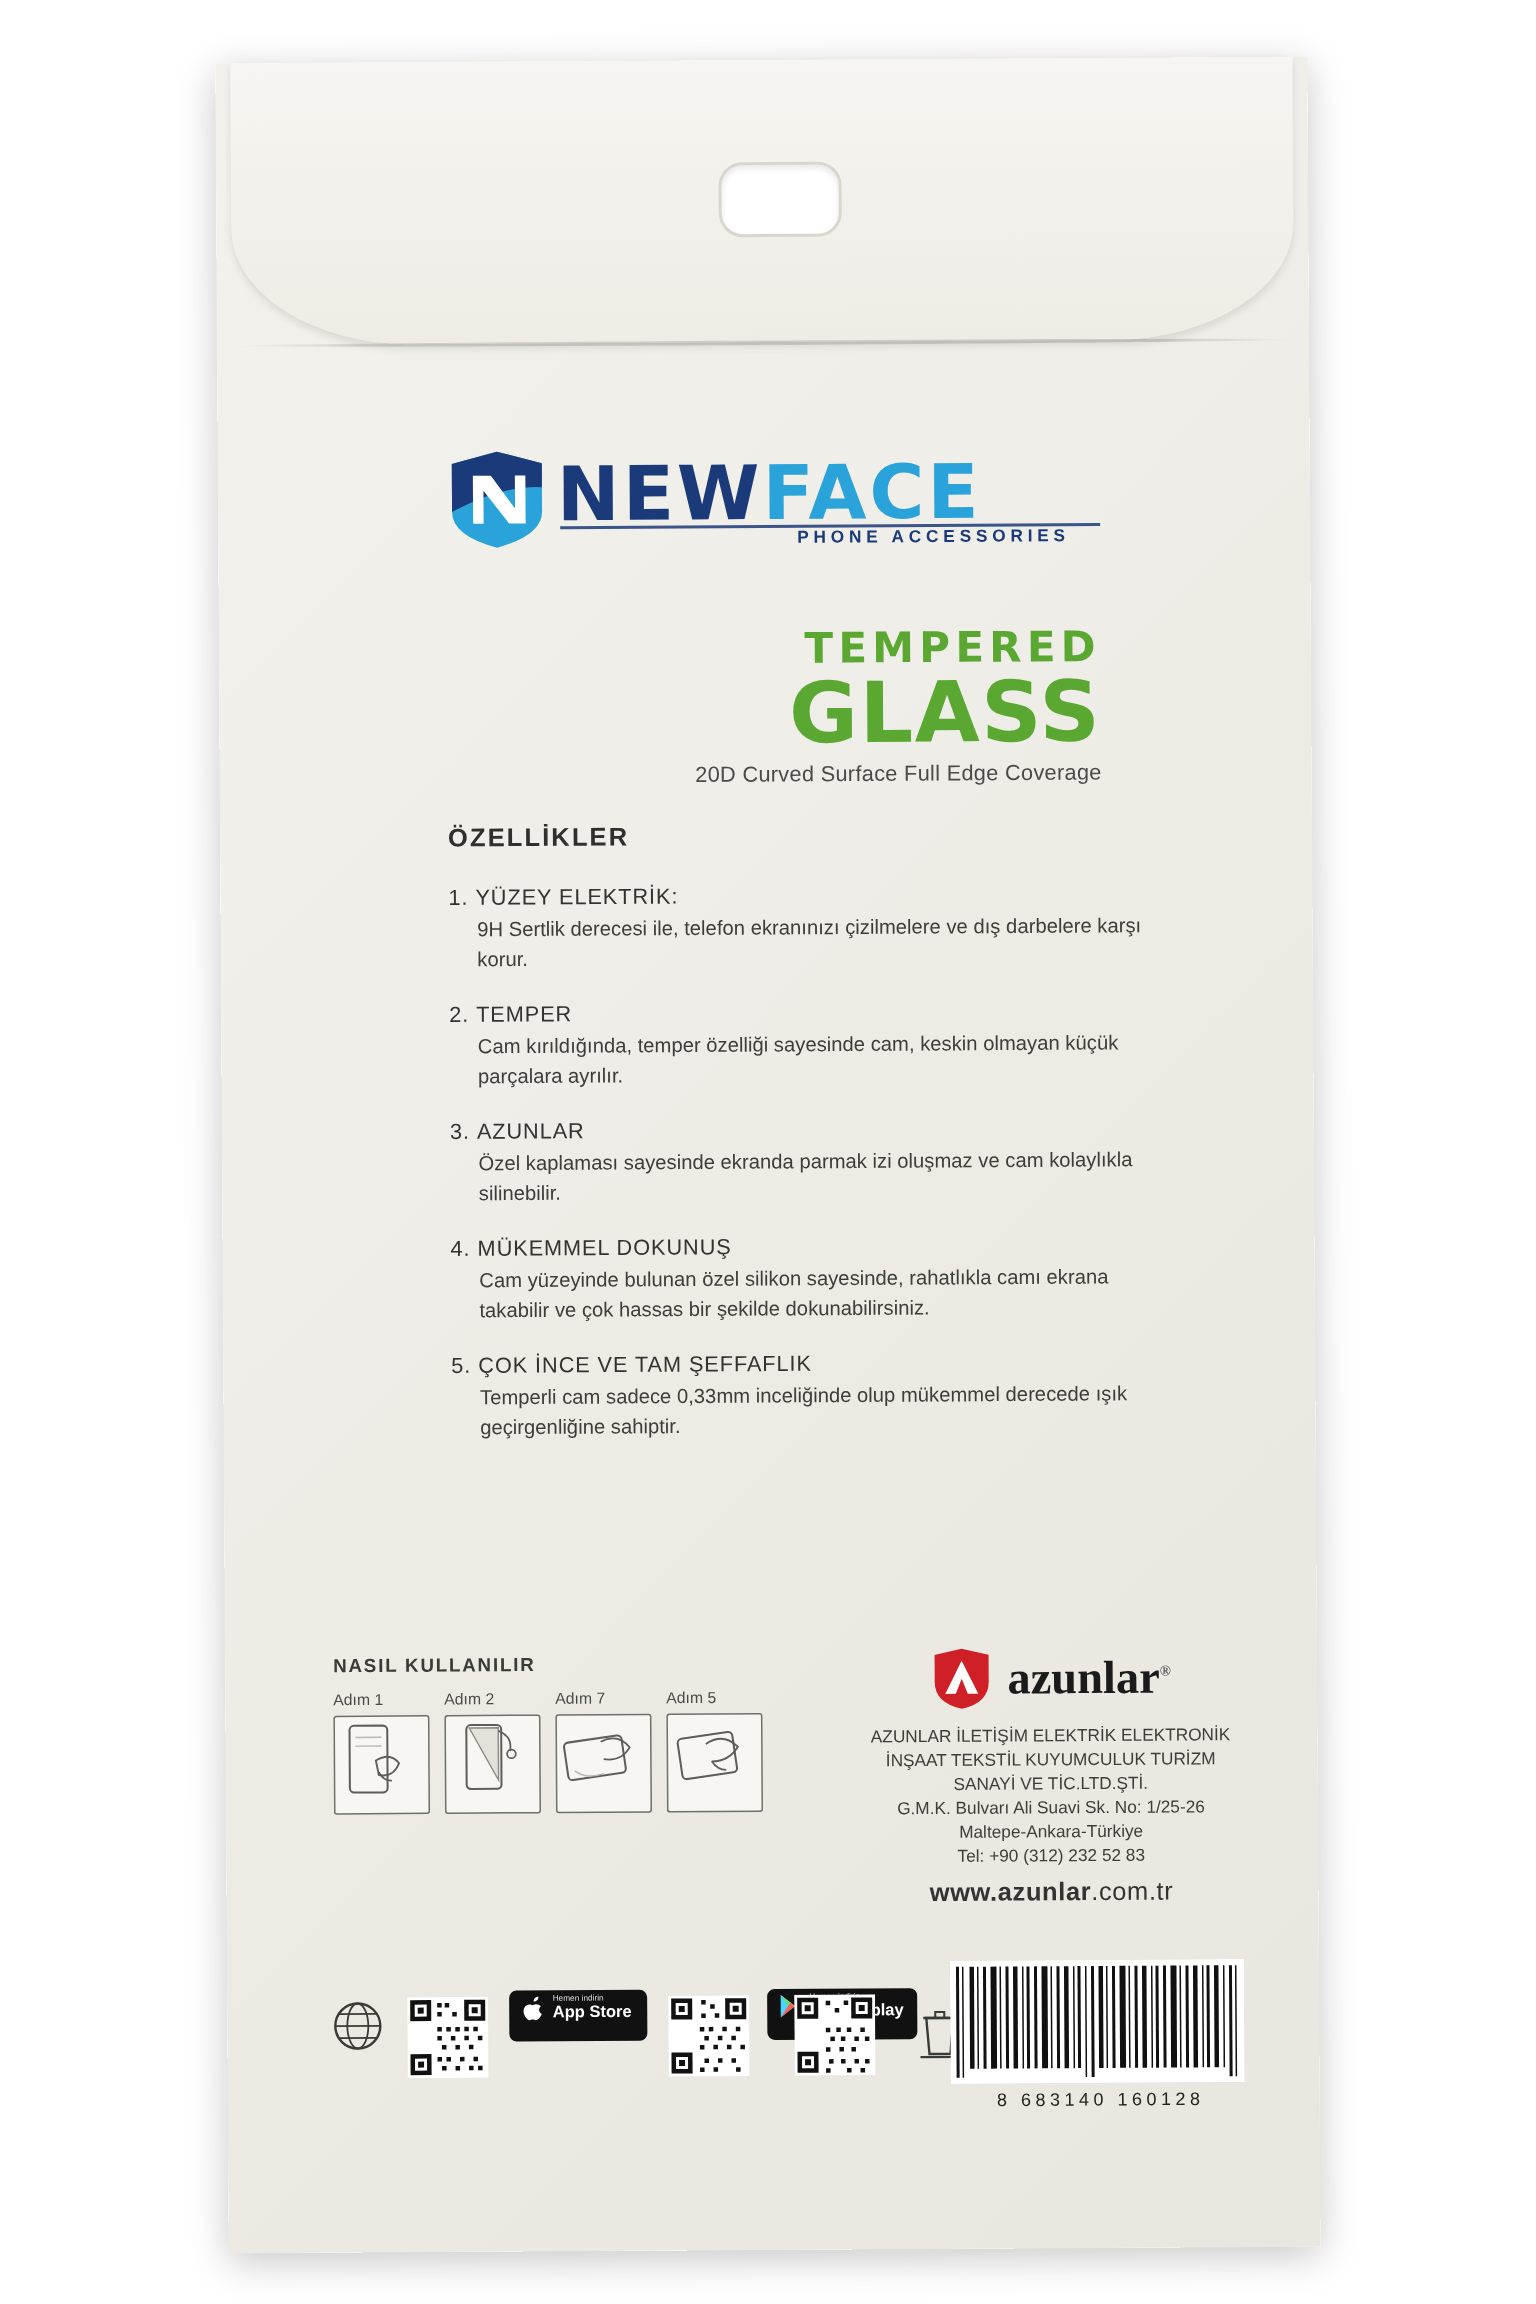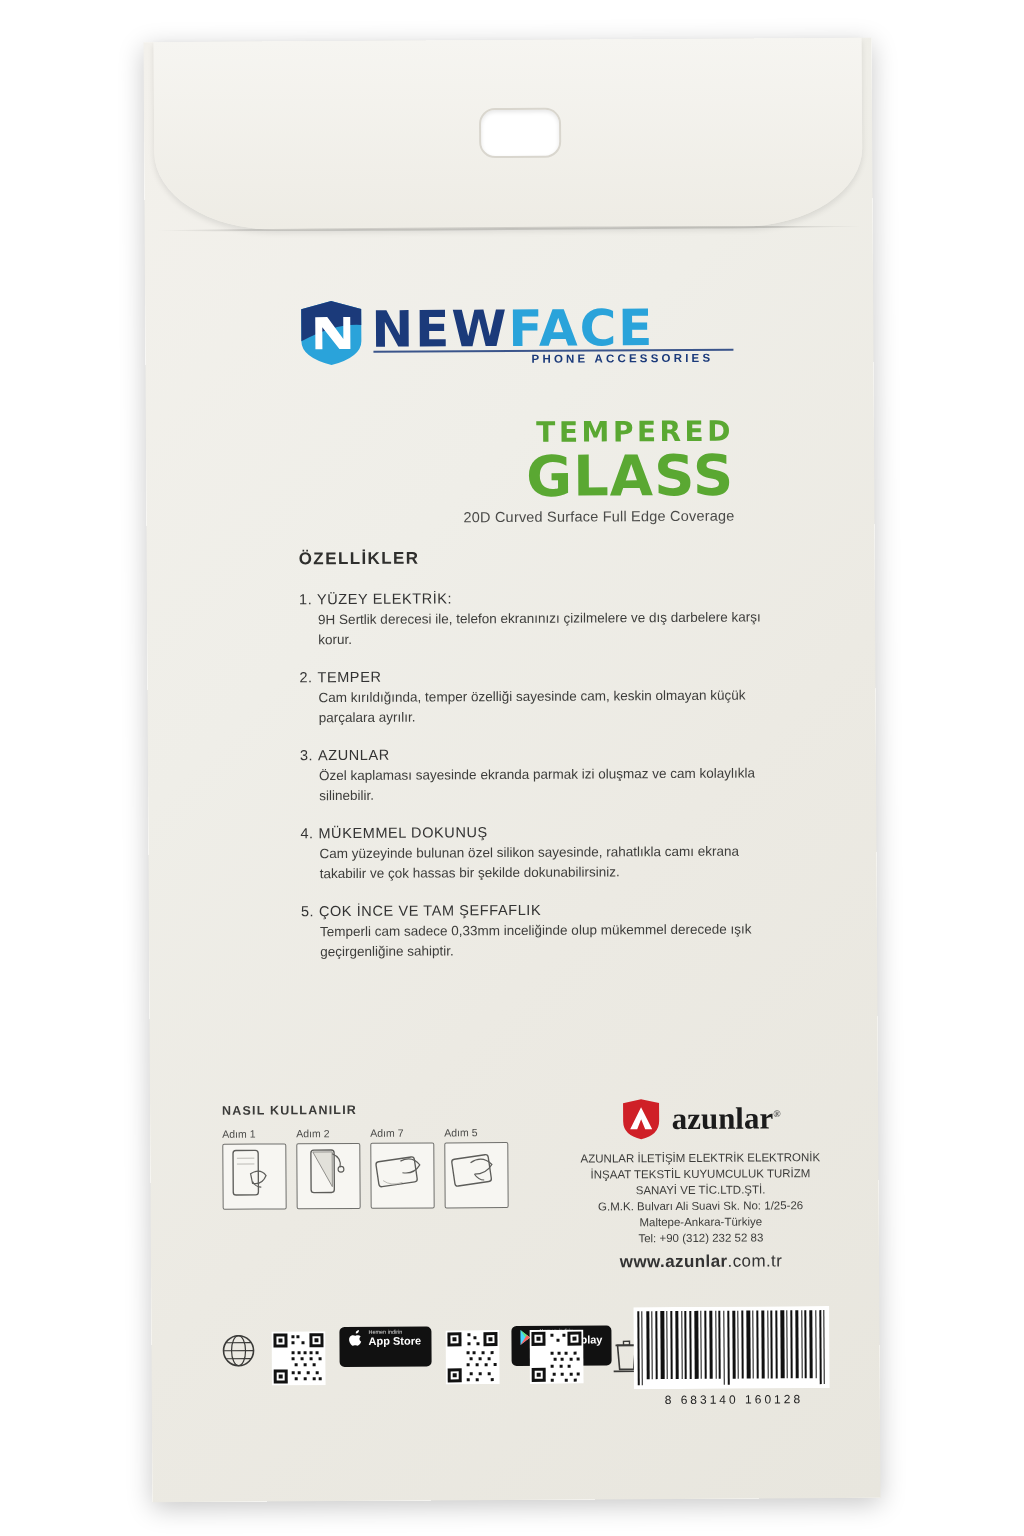--- a/index.html
+++ b/index.html
@@ -82,22 +82,22 @@
   #az-name{font-size:31px;color:#333;letter-spacing:0px;font-family:Liberation Serif, serif;font-weight:700;}
   #az-name .b{color:#1b1b1b;}
   #az-reg{font-size:10px;vertical-align:super;color:#555;}
   #az-addr{font-size:11.5px;line-height:16px;color:#3d3d3b;margin-top:9px;}
   #az-url{font-size:17px;color:#333;margin-top:6px;letter-spacing:.4px;}
   #az-url .bold{font-weight:700;}
   
   #bottom{position:absolute;left:60px;top:1268px;width:640px;height:120px;}
   .qr{width:54px;height:54px;}
   .badge{
-    height:34px;border-radius:5px;background:#111;color:#fff;display:flex;align-items:flex-end;
-    gap:5px;padding:20px 8px;box-sizing:border-box;
+    height:34px;border-radius:5px;background:#111;color:#fff;display:flex;align-items:flex-start;
+    gap:5px;padding:3px 8px;box-sizing:border-box;
   }
   .badge .t1{font-size:5.5px;line-height:6px;opacity:.85;}
   .badge .t2{font-size:11px;line-height:12px;font-weight:700;}
   #barcode-wrap{position:absolute;right:18px;top:0px;width:200px;}
   #barcode{height:82px;display:flex;gap:0;align-items:flex-end;}
   #barcode-num{font-size:12px;letter-spacing:3px;color:#222;margin-top:4px;text-align:center;}
 </style>
 </head>
 <body>
 

